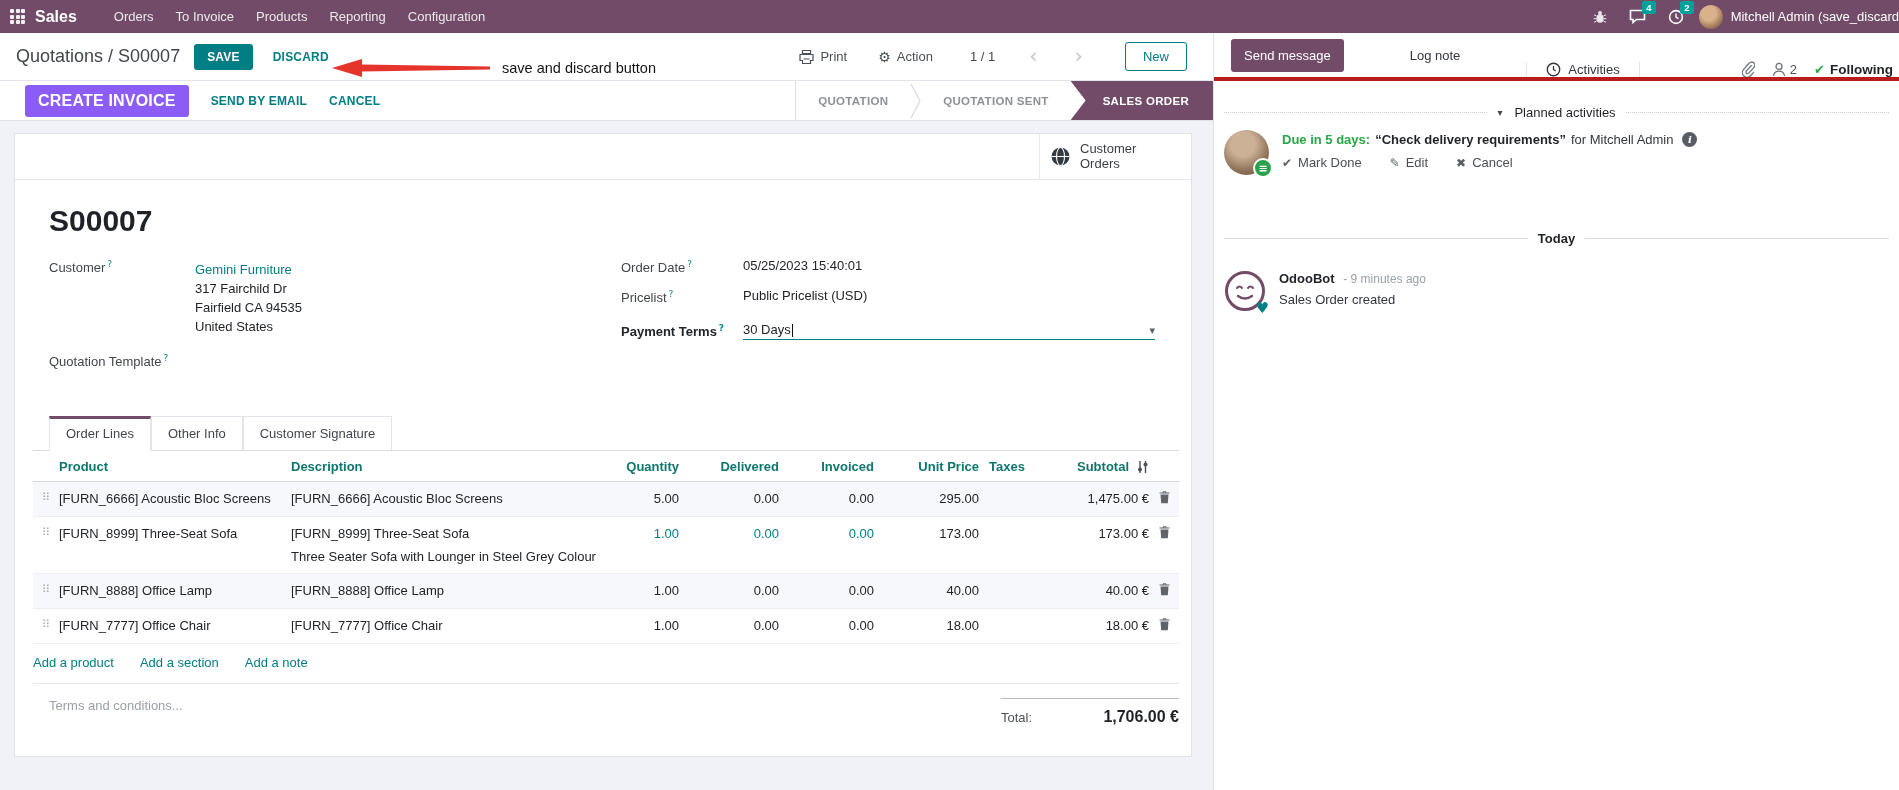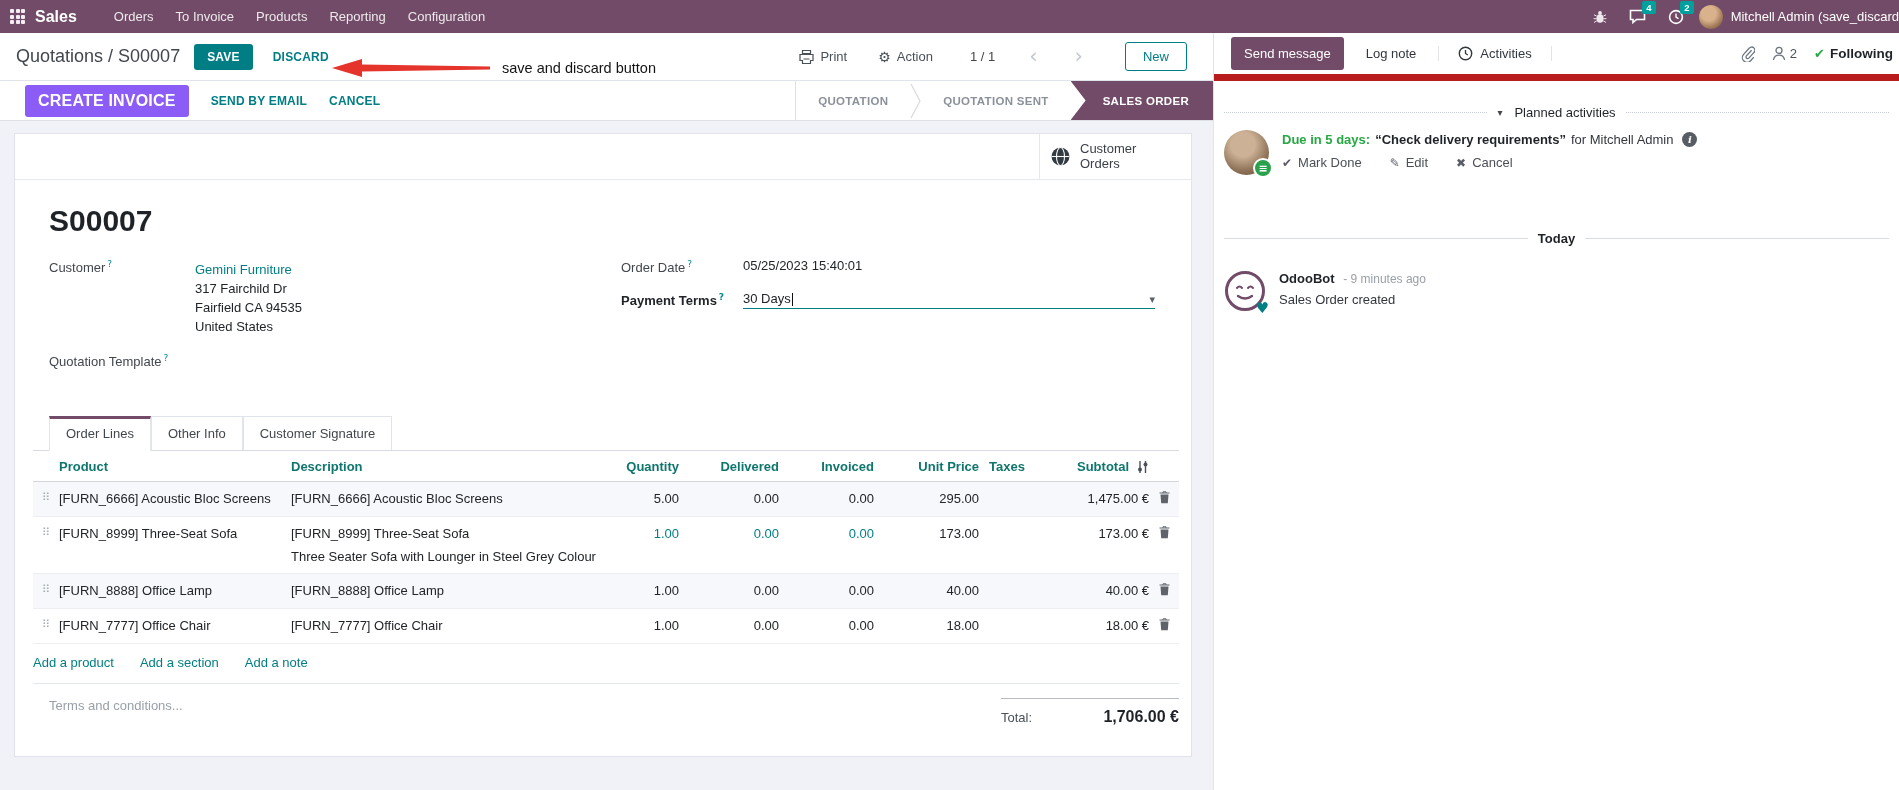--- a/index.html
+++ b/index.html
@@ -86,21 +86,21 @@
   .addrow { display:flex; gap:26px; padding:11px 0 13px; border-bottom:1px solid #e4e6ed; }
   .addrow span { font-size:13px; color:#017e84; cursor:pointer; }
   .below-table { display:flex; margin-top:14px; }
   .terms { font-size:13px; color:#9aa0a8; margin-left:16px; cursor:text; }
   .total-box { margin-left:auto; width:178px; border-top:1px solid #b6bac4; padding-top:9px; display:flex; align-items:baseline; justify-content:space-between; }
   .total-box .tl { font-size:13px; color:#495057; }
   .total-box .tv { font-size:16px; font-weight:700; color:#1f2328; }
 
   
   .chatter { position:absolute; left:1213px; top:33px; width:686px; height:757px; background:#fff; border-left:1px solid #e0e2ec; }
-  .chat-top { height:48px; border-bottom:7px solid #b91c1c; display:flex; align-items:center; }
+  .chat-top { height:48px; border-bottom:4px solid #b91c1c; display:flex; align-items:flex-end;gap:44px; }
   .btn-sendmsg { align-self:center; margin-left:17px; background:#714B67; color:#fff; border:none; border-radius:3px; font-size:13px; font-weight:500; padding:9px 13px; cursor:pointer; }
   .lognote { align-self:center; font-size:13px; color:#32373e; padding:0 22px; cursor:pointer; }
   .activities-tab { display:flex; align-items:center; gap:7px; padding:0 19px; border-left:1px solid #e2e4ec; border-right:1px solid #e2e4ec; font-size:13px; font-weight:500; color:#32373e; cursor:pointer; }
   .chat-top-right { margin-left:auto; display:flex; align-items:center; gap:17px; padding-right:6px; }
   .follower-cnt { display:flex; align-items:center; gap:4px; font-size:13px; color:#495057; cursor:pointer; }
   .following { display:flex; align-items:center; gap:5px; font-size:13.5px; font-weight:600; color:#1f2328; cursor:pointer; white-space:nowrap; }
   .following .chk { color:#28a745; font-family:"DejaVu Sans", sans-serif; font-size:13px; }
 
   .thread { padding:0 10px; }
   .divider { display:flex; align-items:center; gap:10px; margin-top:24px; }
@@ -273,20 +273,24 @@
           <div class="frow" style="margin-top:18px;">
             <div class="flabel"><span>Quotation Template</span><span class="qmark">?</span></div>
             <div class="fvalue"></div>
           </div>
         </div>
         <div class="fcol-right">
           <div class="frow">
             <div class="flabel"><span>Order Date</span><span class="qmark">?</span></div>
             <div class="fvalue">05/25/2023 15:40:01</div>
           </div>
+          <div class="frow">
+            <div class="flabel"><span>Pricelist</span><span class="qmark">?</span></div>
+            <div class="fvalue">Public Pricelist (USD)</div>
+          </div>
           <div class="frow" style="margin-top:16px;">
             <div class="flabel bold"><span>Payment Terms</span><span class="qmark">?</span></div>
             <div class="input-line">
               <span class="fvalue">30 Days</span>
                 <span class="caret-bar"></span>
               <span class="dd-caret">▾</span>
             </div>
           </div>
         </div>
       </div>

